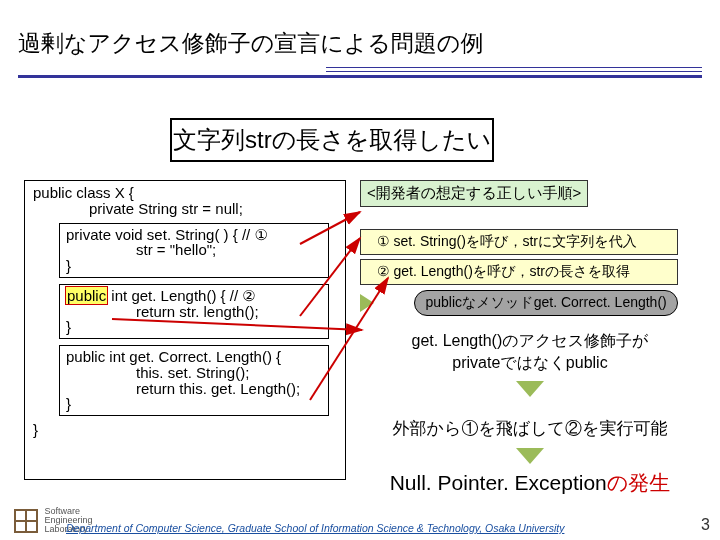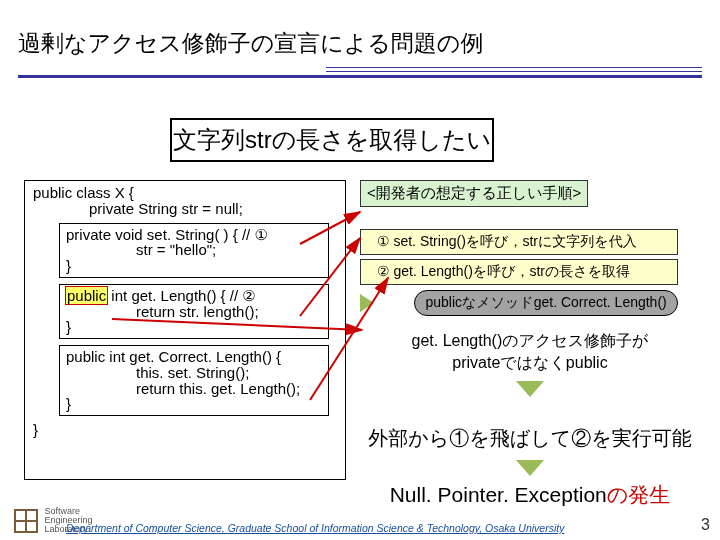--- a/index.html
+++ b/index.html
@@ -91,23 +91,23 @@
     margin-left: 32px;
     margin-top: 1px;
   }
   .note {
     font-size: 16px;
     text-align: center;
     margin-top: 14px;
     line-height: 1.35;
   }
   .note2 {
-    font-size: 20px;
+    font-size: 17px;
     text-align: center;
-    margin-top: 28px;
+    margin-top: 20px;
   }
   .npe {
     font-size: 21px;
     text-align: center;
     margin-top: 5px;
   }
   .npe .red { color: #cc0000; }
   .arrow-down {
     width: 0; height: 0;
     border-left: 14px solid transparent;

